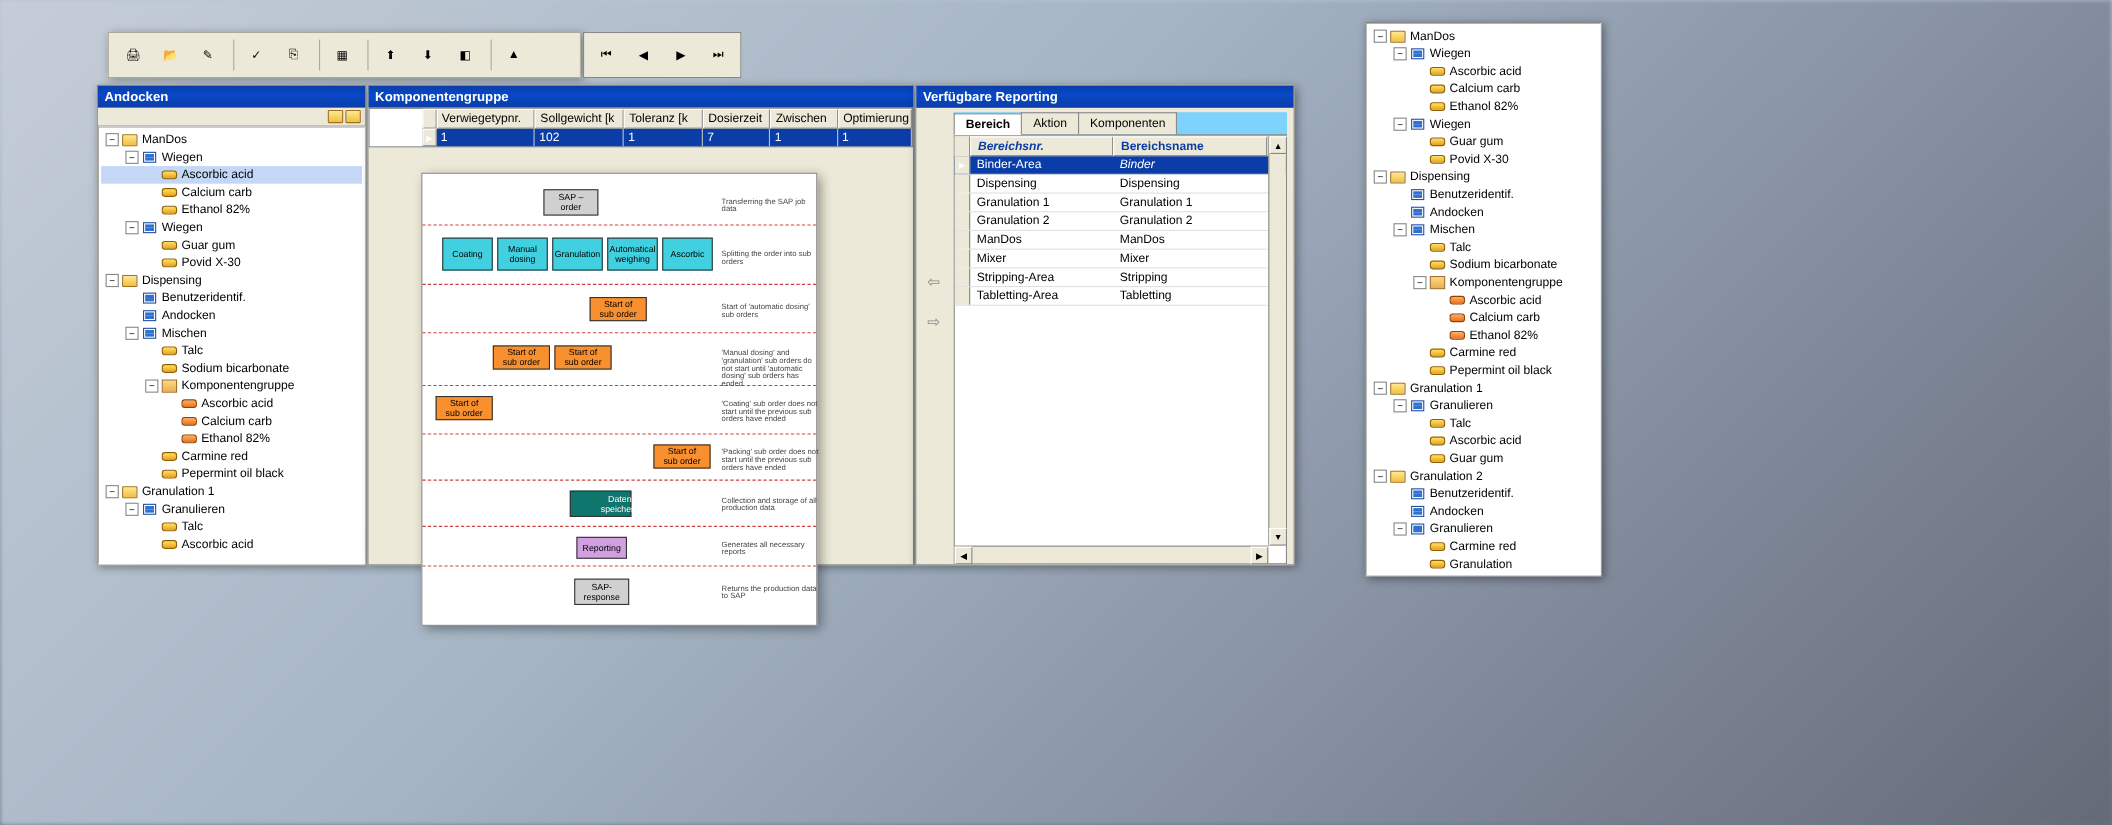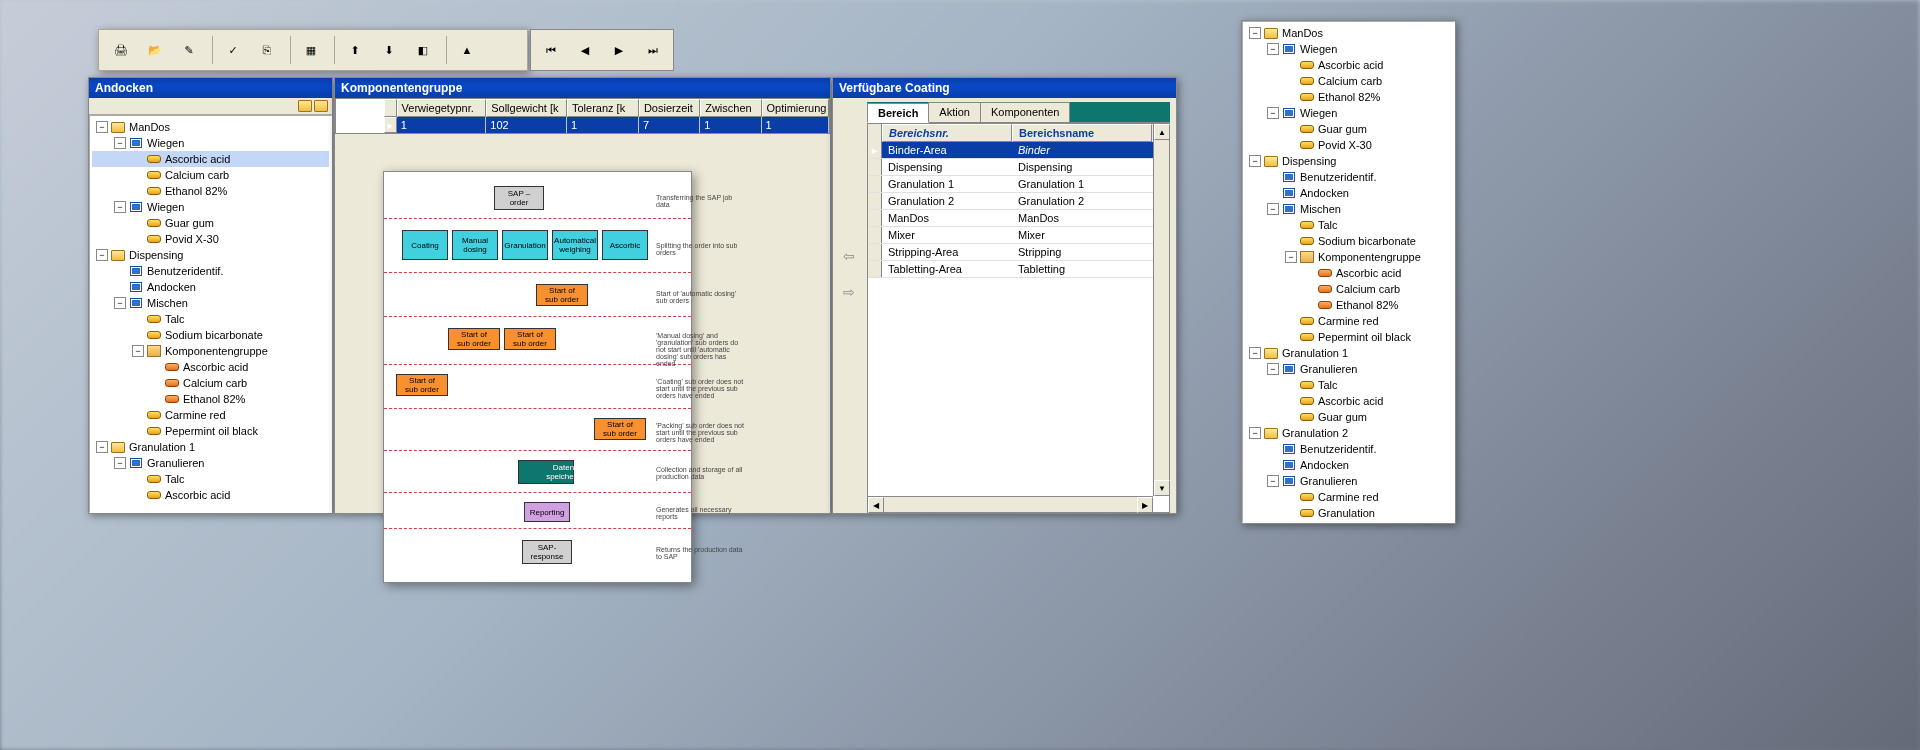--- a/index.html
+++ b/index.html
@@ -38,21 +38,21 @@
 .fb-icon{width:14px;height:12px;}
 
 .grid{background:#fff;border:1px solid #888;}
 .grid-head{display:flex;background:#ece9d8;}
 .grid-head .cell{border:1px solid #fff;border-right-color:#888;border-bottom-color:#888;padding:2px 4px;font-size:11px;font-weight:normal;overflow:hidden;white-space:nowrap;}
 .grid-row{display:flex;}
 .grid-row .cell{border-right:1px solid #c0c0c0;padding:2px 4px;font-size:11px;overflow:hidden;white-space:nowrap;}
 .grid-row.selected{background:#0a3da8;color:#fff;}
 .row-arrow{width:14px;display:flex;align-items:center;justify-content:center;background:#ece9d8;border:1px solid #fff;border-right-color:#888;border-bottom-color:#888;}
 
-.tabs{display:flex;background:#0f766e;border-bottom:1px solid #888;}
+.tabs{display:flex;background:#7dd3fc;border-bottom:1px solid #888;}
 .tab{padding:3px 10px;border:1px solid #888;border-bottom:none;background:#ece9d8;margin-right:-1px;cursor:pointer;font-size:11px;}
 .tab.active{background:#fff;font-weight:bold;border-bottom:1px solid #fff;position:relative;top:1px;}
 
 .el-table{background:#fff;border:1px solid #888;}
 .el-head{display:flex;background:#ece9d8;}
 .el-head .hcell{border:1px solid #fff;border-right-color:#888;border-bottom-color:#888;padding:2px 6px;color:#0a3da8;font-weight:bold;font-size:11px;}
 .el-row{display:flex;border-bottom:1px solid #e0e0e0;cursor:pointer;}
 .el-row .ecell{padding:2px 6px;font-size:11px;}
 .el-row.selected{background:#0a3da8;color:#fff;}
 .el-arrow{width:14px;background:#ece9d8;border-right:1px solid #888;display:flex;align-items:center;justify-content:center;}
@@ -325,21 +325,21 @@
         <div class="cell" style="width: 90px;">102</div>
         <div class="cell" style="width: 80px;">1</div>
         <div class="cell" style="width: 68px;">7</div>
         <div class="cell" style="width: 68px;">1</div>
         <div class="cell" style="width: 75px;">1</div>
       </div>
   </div>
 </div>
 
 <div class="panel" style="left:832px;top:77px;width:345px;height:437px;">
-  <div class="titlebar">Verfügbare Coating</div>
+  <div class="titlebar">Verfügbare Reporting</div>
   <div style="padding:4px 6px 0 34px;">
     <div class="tabs" id="vtabs">
         <div class="tab active">Bereich</div>
         <div class="tab">Aktion</div>
         <div class="tab">Komponenten</div>
       </div>
     <div class="el-table" style="position:relative;height:390px;">
       <div class="el-head" id="elhead">
         <div class="el-arrow"></div>
       <div class="hcell" style="width: 130px; font-style: italic;">Bereichsnr.</div>
@@ -653,21 +653,21 @@
         </span>
         <span class="label-sm">Granulation</span>
       </div>
       <div class="tree-row">
         <span class="indent" style="width: 4px;"></span>
         <span class="tree-icon"></span>
       </div>
     </div>
 </div>
 
-<div class="diagram-doc" style="left:383px;top:171px;width:309px;height:412px;">
+<div class="diagram-doc" style="left:383px;top:157px;width:360px;height:412px;">
   <div class="dashed-line" style="top:46px;"></div>
   <div class="dashed-line" style="top:100px;"></div>
   <div class="dashed-line" style="top:144px;"></div>
   <div class="dashed-line" style="top:192px;"></div>
   <div class="dashed-line" style="top:236px;"></div>
   <div class="dashed-line" style="top:278px;"></div>
   <div class="dashed-line" style="top:320px;"></div>
   <div class="dashed-line" style="top:356px;"></div>
 
   <div class="dbox grey" style="left:110px;top:14px;width:50px;height:24px;">SAP – order</div>

